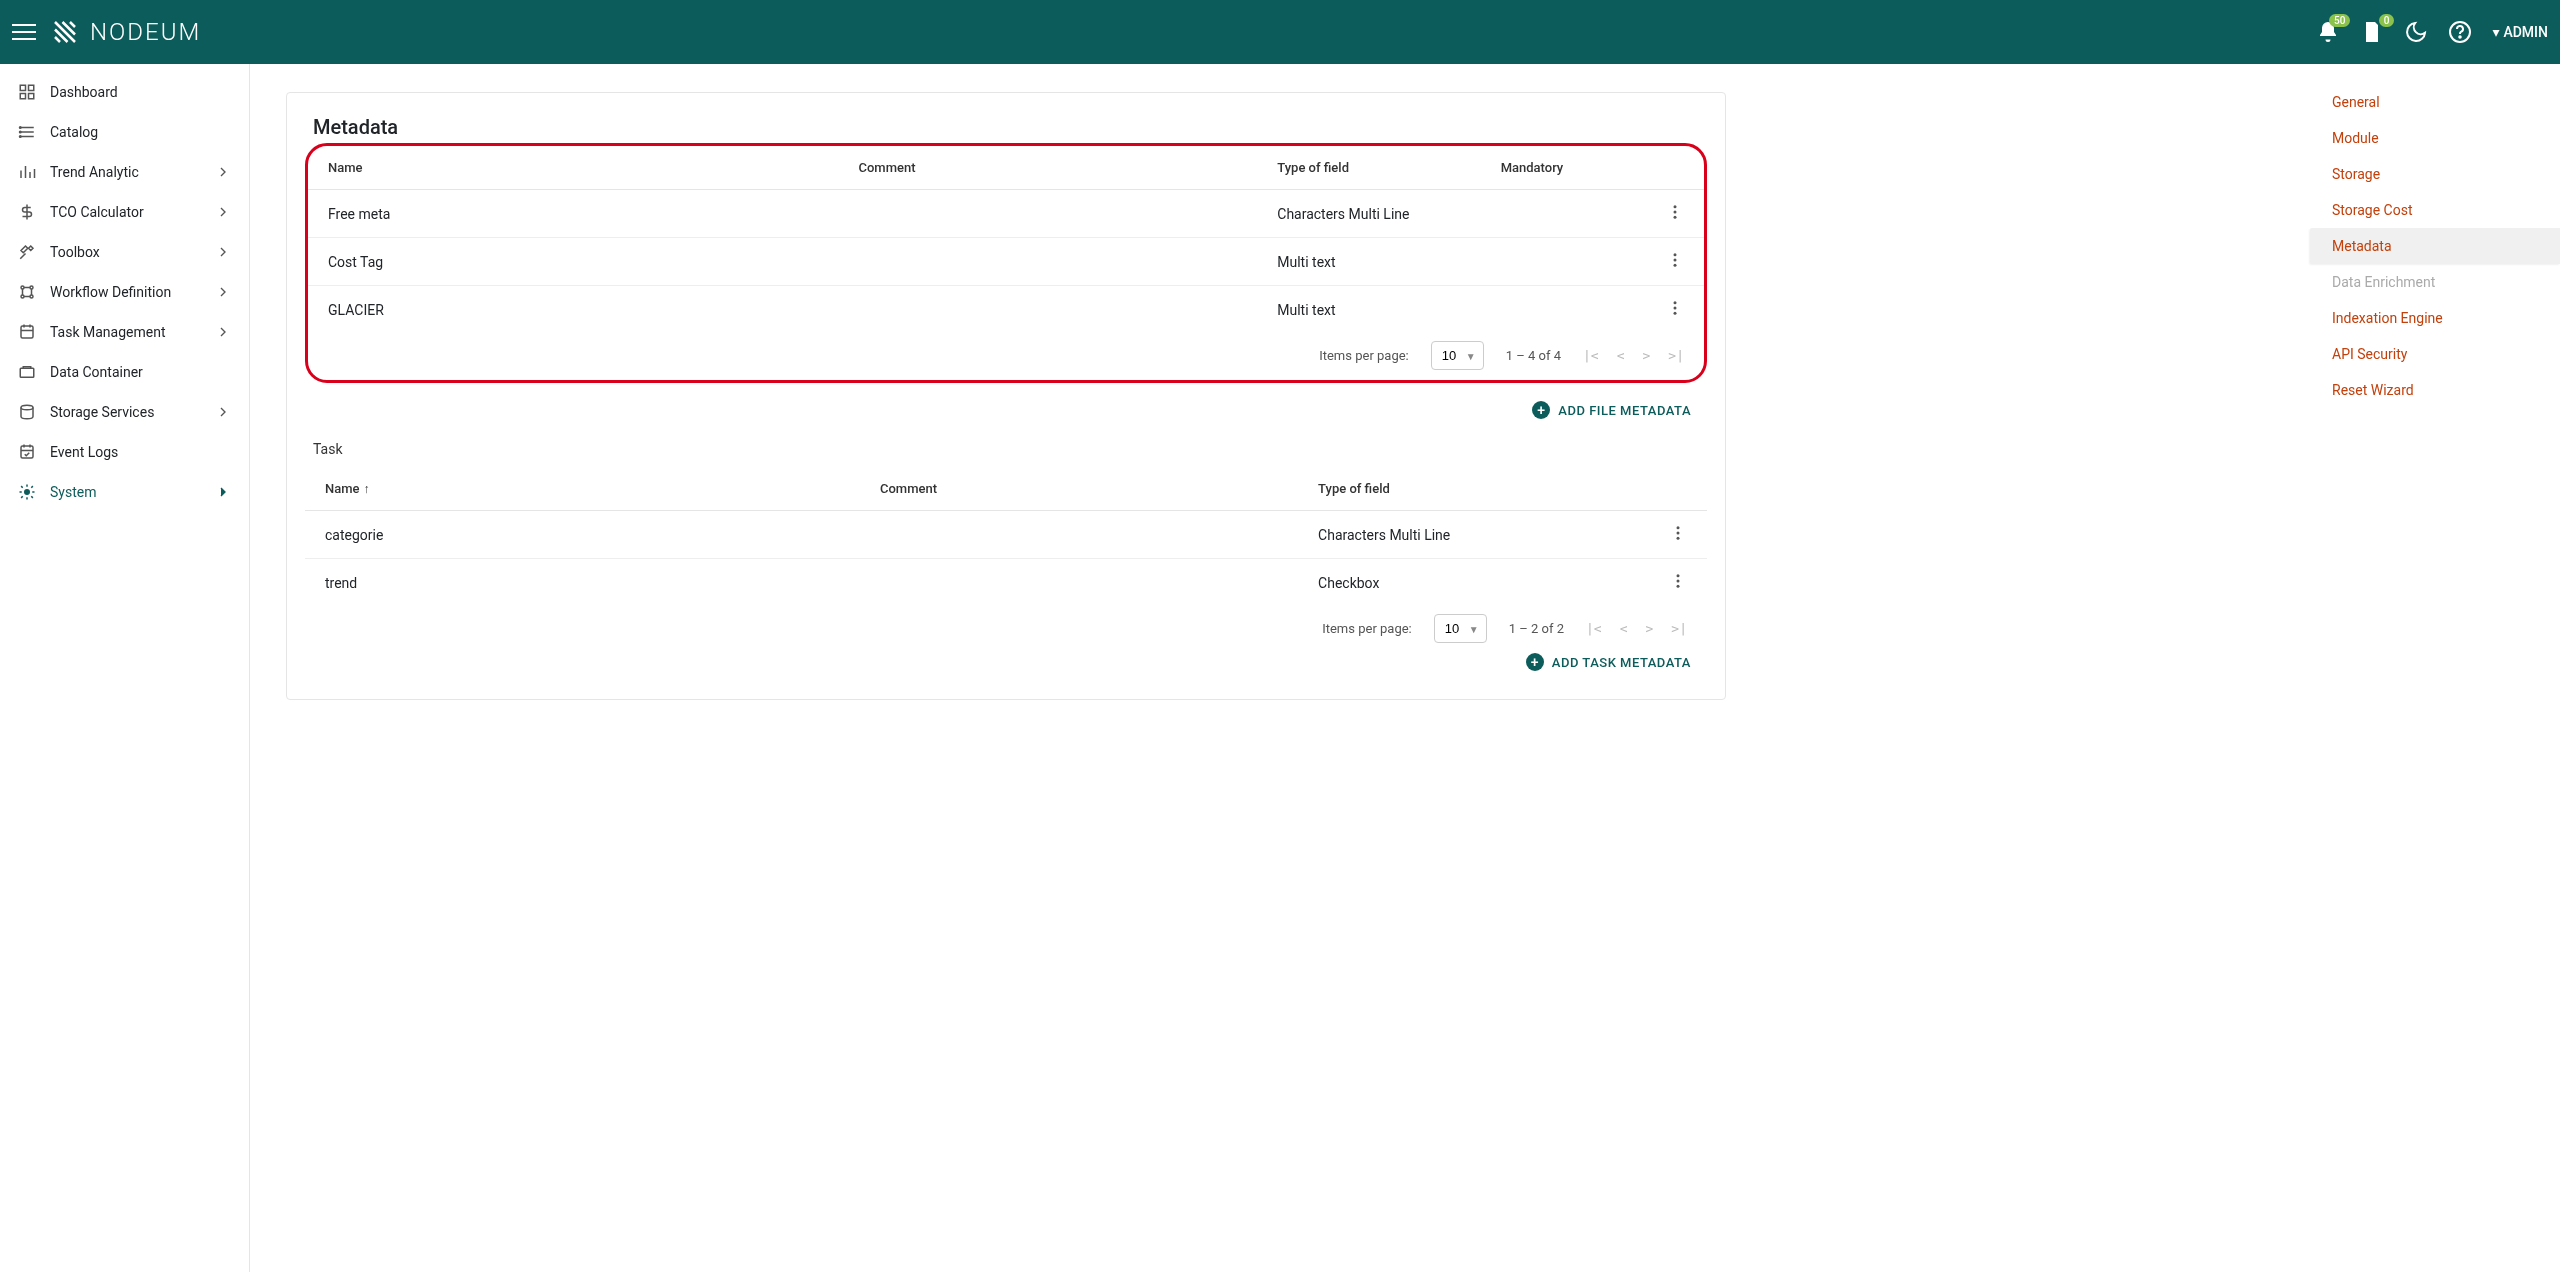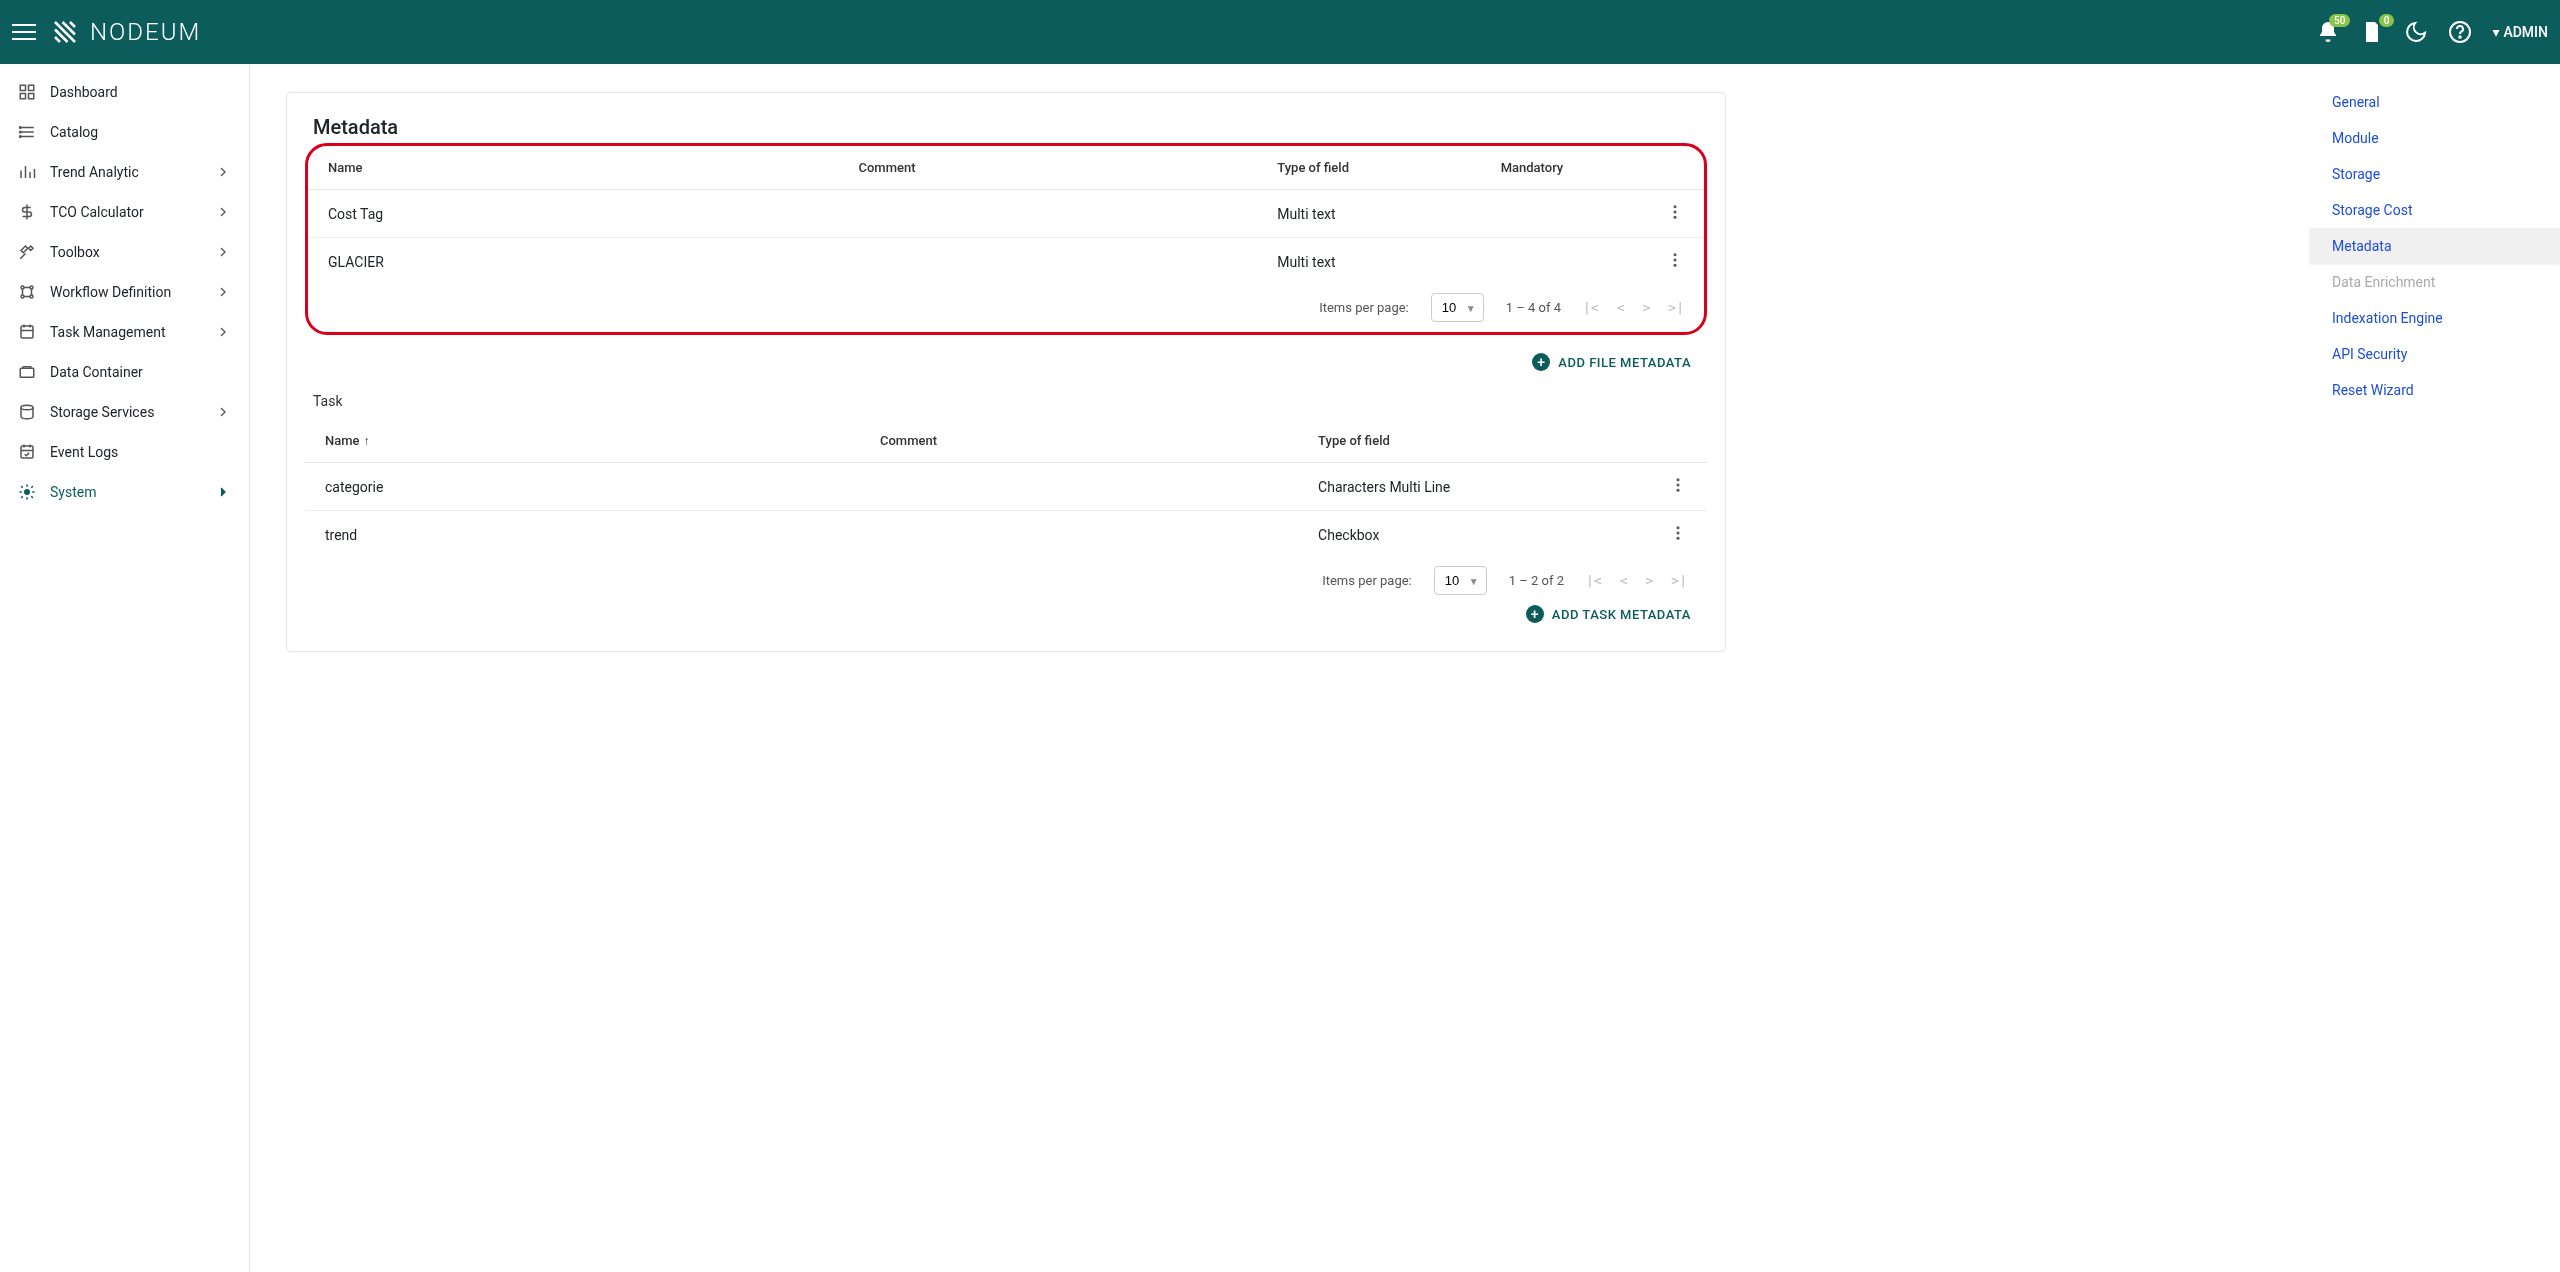--- a/index.html
+++ b/index.html
@@ -54,21 +54,21 @@
 .page-nav { display: flex; gap: 18px; color: #bbb; }
 .page-nav span { cursor: pointer; font-family: monospace;}
 
 .add-btn { display: flex; align-items: center; justify-content: flex-end; gap: 8px; color: #0d5c5c; font-weight: 500; font-size: 13px; letter-spacing: 0.5px; padding: 10px 16px 0 0; cursor: pointer; }
 .add-btn .plus { width: 18px; height: 18px; background: #0d5c5c; border-radius: 50%; color: #fff; display: flex; align-items:center; justify-content:center; font-size:14px; line-height:1;}
 
 .section-gap { height: 22px; }
 
 
 .right-panel { width: 250px; padding: 20px 0; }
-.right-item { padding: 10px 22px; font-size: 14px; cursor: pointer; color: #1d4ed8; }
+.right-item { padding: 10px 22px; font-size: 14px; cursor: pointer; color: #c2410c; }
 .right-item.active { background: #f0f0f0; box-shadow: -1px 1px 2px rgba(0,0,0,0.06); border-radius: 2px 0 0 2px;}
 .right-item.disabled { color: #aaa; cursor: default; }
 .sort-arrow { font-size: 12px; margin-left: 4px;}
 </style>
 </head>
 <body>
 
 <div class="header">
   <div class="header-left">
     <div class="hamburger">
@@ -231,20 +231,31 @@
           <thead>
             <tr>
               <th class="col-name">Name</th>
               <th class="col-comment">Comment</th>
               <th class="col-type">Type of field</th>
               <th class="col-mand">Mandatory</th>
               <th class="col-action"></th>
             </tr>
           </thead>
           <tbody id="file-rows">
+              <tr>
+                <td>Free meta</td>
+    <td></td>
+    <td>Characters Multi Line</td>
+    <td></td>
+    <td class="col-action"><svg class="more-vert" viewBox="0 0 24 24" fill="currentColor">
+                    <circle cx="12" cy="5" r="2"></circle>
+                    <circle cx="12" cy="12" r="2"></circle>
+                    <circle cx="12" cy="19" r="2"></circle>
+                  </svg></td>
+              </tr>
               <tr>
                 <td>Cost Tag</td>
     <td></td>
     <td>Multi text</td>
     <td></td>
     <td class="col-action"><svg class="more-vert" viewBox="0 0 24 24" fill="currentColor">
                     <circle cx="12" cy="5" r="2"></circle>
                     <circle cx="12" cy="12" r="2"></circle>
                     <circle cx="12" cy="19" r="2"></circle>
                   </svg></td>

